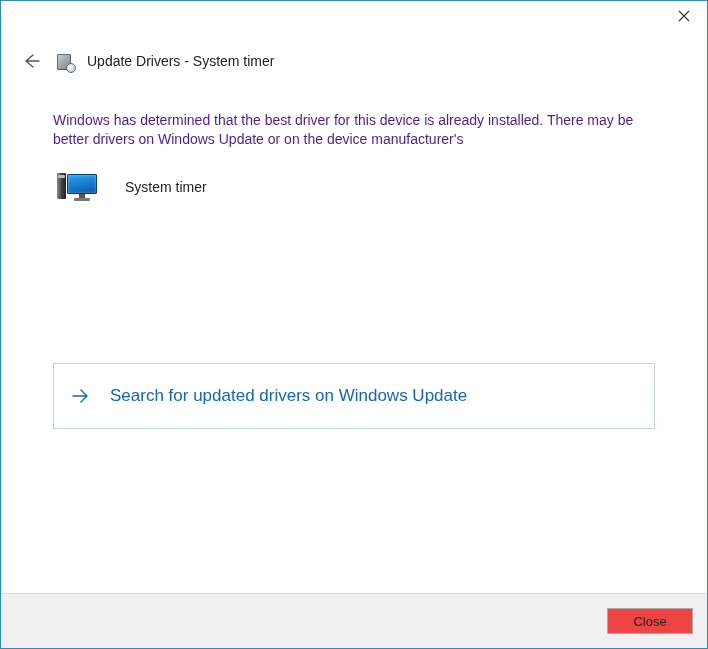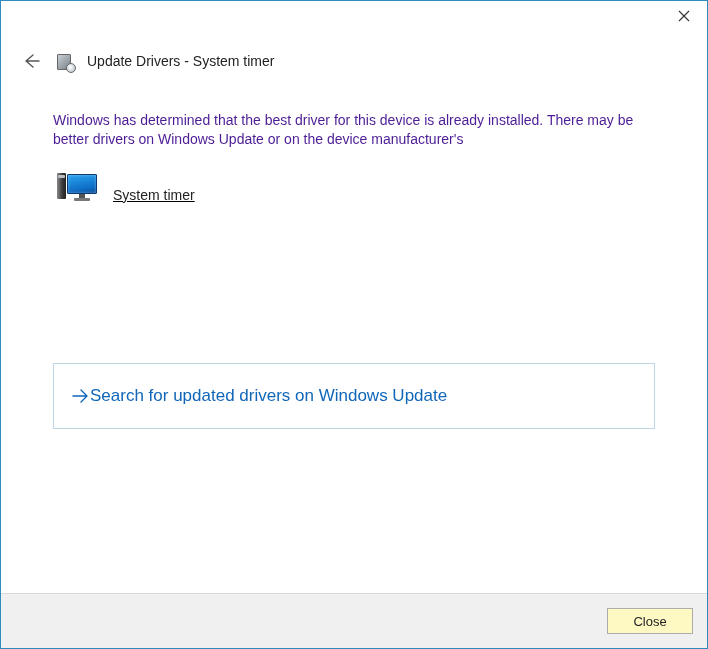--- a/index.html
+++ b/index.html
@@ -76,24 +76,23 @@
       margin-bottom: 50px;
     }
     .body-text {
       color: #4c1d95;
       font-size: 14px;
       line-height: 1.35;
       margin-bottom: 22px;
     }
     .device-row {
       display: flex;
-      align-items: flex-end;
-      gap: 16px;
+      align-items: center;
+      gap: 28px;
       padding-left: 4px;
-      text-decoration: underline;
     }
     .device-icon {
       width: 40px; height: 32px;
       position: relative;
       flex-shrink: 0;
     }
     .device-icon .tower {
       position: absolute;
       left: 0; top: 2px;
       width: 9px; height: 26px;
@@ -132,21 +131,21 @@
     .device-name {
       font-size: 14px;
       color: #222;
     }
     .action-box {
       margin-top: 160px;
       border: 1px solid #bdd6e8;
       padding: 22px 16px;
       display: flex;
       align-items: center;
-      gap: 0;
+      gap: 20px;
       cursor: pointer;
     }
     .action-arrow {
       color: #1066b8;
       display: flex; align-items: center; justify-content: center;
       width: 20px; height: 20px;
     }
     .action-text {
       color: #1066b8;
       font-size: 17px;
@@ -156,21 +155,21 @@
       border-top: 1px solid #d8d8d8;
       background: #f0f0f0;
       display: flex;
       justify-content: flex-end;
       align-items: center;
       padding: 0 14px;
     }
     .close-btn {
       min-width: 86px;
       height: 26px;
-      background: #fef9c3;
+      background: #ef4444;
       border: 1px solid #adadad;
       font-size: 13px;
       color: #222;
       cursor: pointer;
       font-family: inherit;
     }
   </style>
 </head>
 <body>
 

